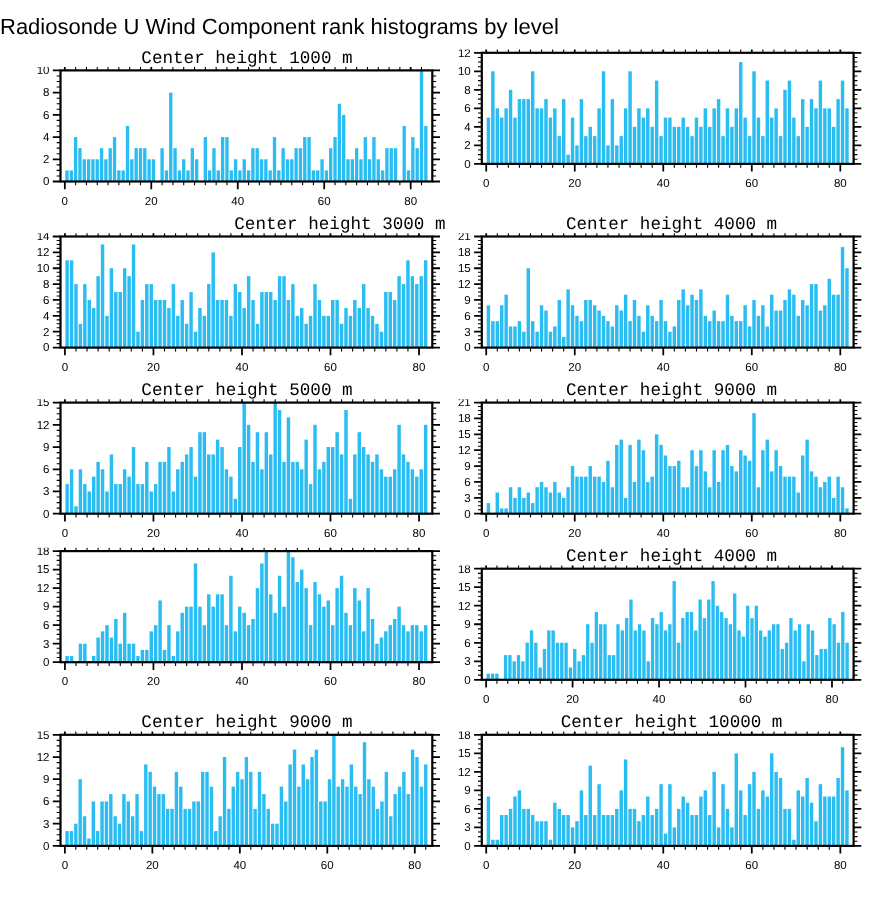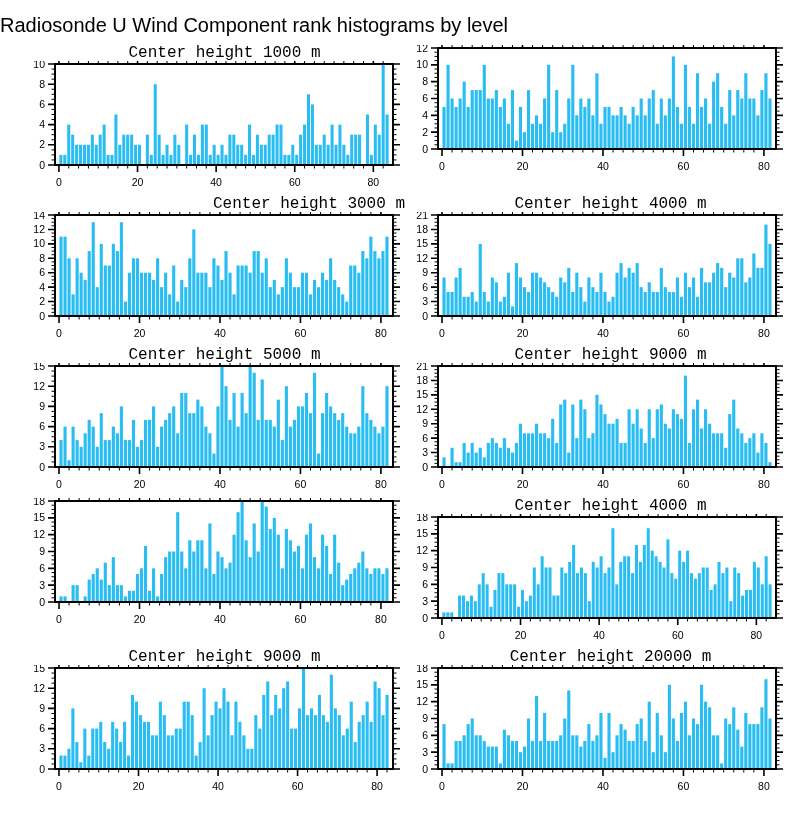--- a/index.html
+++ b/index.html
@@ -944,21 +944,21 @@
           <text x="45" y="26.70" text-anchor="end">12</text>
           <text x="45" y="6.50" text-anchor="end">15</text>
           <text x="58.98" y="125" text-anchor="middle">0</text>
           <text x="138.51" y="125" text-anchor="middle">20</text>
           <text x="218.04" y="125" text-anchor="middle">40</text>
           <text x="297.56" y="125" text-anchor="middle">60</text>
           <text x="377.09" y="125" text-anchor="middle">80</text>
         </svg>
       </div>
       <div class="cell">
-        <div class="ptitle" style="padding-left: 6px;">Center height 20000 m</div>
+        <div class="ptitle" style="padding-left: 6px;">Center height 10000 m</div>
         <svg width="405" height="135">
           <g>
             <rect x="37.47" width="3.12" y="59.11" height="44.89" fill="#29BDF2"></rect>
             <rect x="41.50" width="3.12" y="98.39" height="5.61" fill="#29BDF2"></rect>
             <rect x="45.52" width="3.12" y="98.39" height="5.61" fill="#29BDF2"></rect>
             <rect x="49.55" width="3.12" y="75.94" height="28.06" fill="#29BDF2"></rect>
             <rect x="53.57" width="3.12" y="75.94" height="28.06" fill="#29BDF2"></rect>
             <rect x="57.59" width="3.12" y="70.33" height="33.67" fill="#29BDF2"></rect>
             <rect x="61.62" width="3.12" y="59.11" height="44.89" fill="#29BDF2"></rect>
             <rect x="65.64" width="3.12" y="53.50" height="50.50" fill="#29BDF2"></rect>

